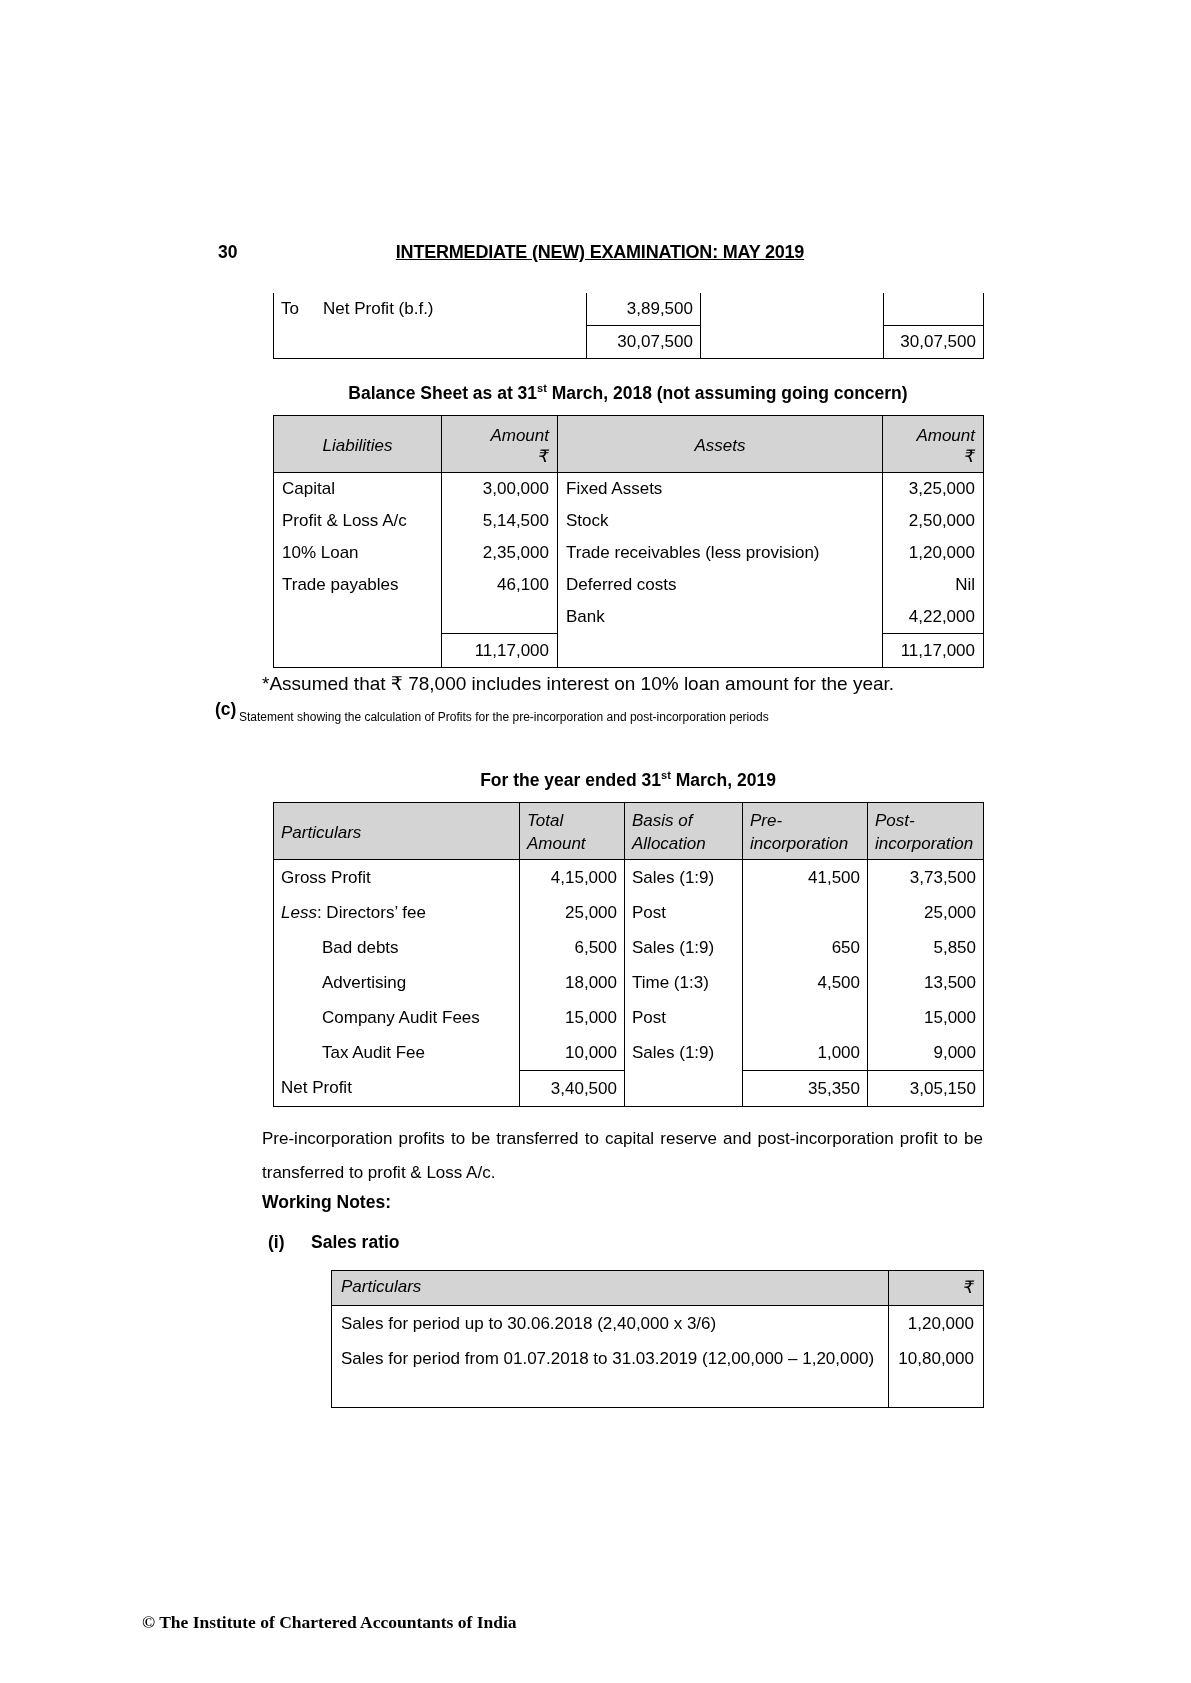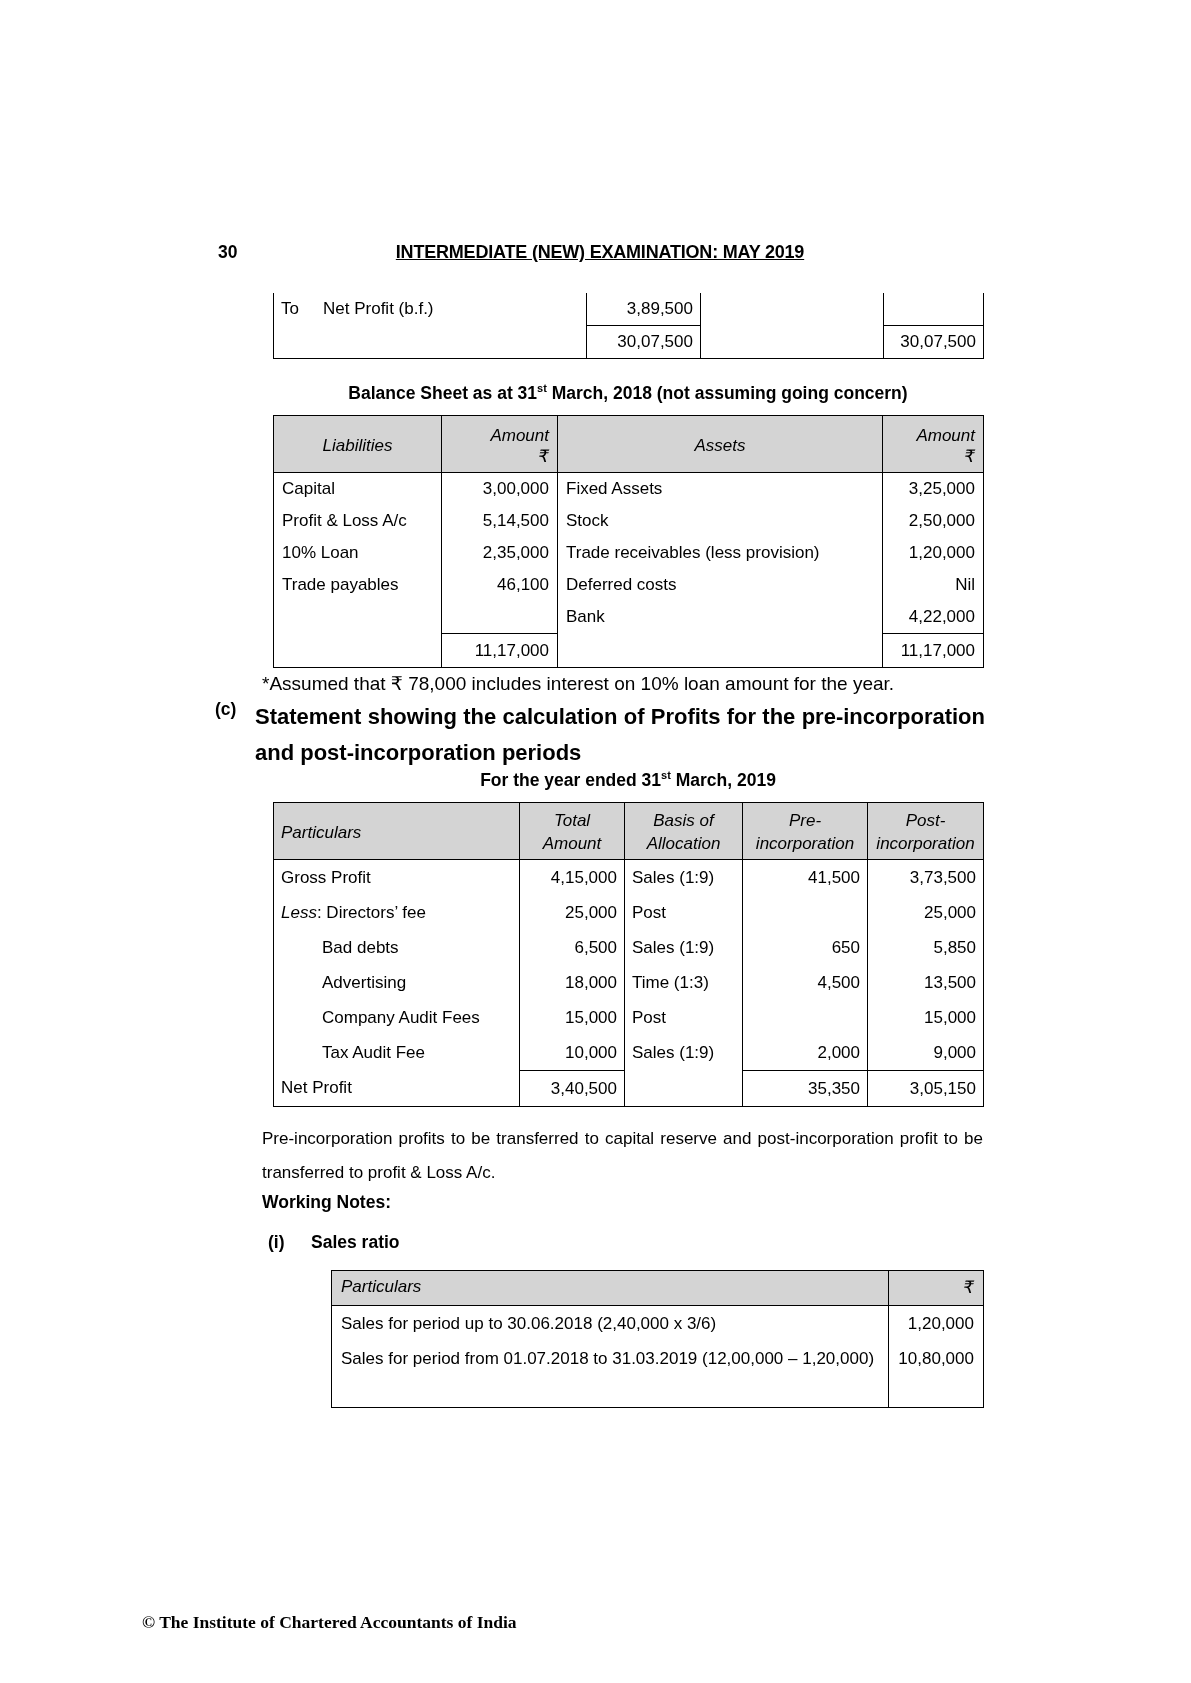--- a/index.html
+++ b/index.html
@@ -39,28 +39,28 @@
   .bsheet .hdrrow .cen{text-align:center;}
   .bsheet .hdrrow .rt{text-align:right;}
   .bsheet tbody td{height:32px;vertical-align:middle;}
   .bsheet tr.total td{height:33px;margin-top:25px;}
   .bsheet tr.total td.tline{border-top:1.5px solid #000;}
 
   
   .footnote{position:absolute;top:672px;left:262px;width:721px;font-size:19px;}
   .sec-c{position:absolute;top:699px;left:215px;width:770px;}
   .sec-c .lbl{position:absolute;left:0;top:0;font-weight:bold;font-size:17.5px;}
-  .sec-c .txt{margin-left:40px;font-weight:bold;font-size:22px;text-align:justify;line-height:36px;}
+  .sec-c .txt{margin-left:24px;font-weight:normal;font-size:12px;text-align:justify;line-height:36px;}
   .subtitle{position:absolute;top:770px;left:215px;width:826px;text-align:center;
             font-weight:bold;font-size:17.5px;}
 
   
   .ptable{position:absolute;top:802px;left:273px;width:710px;border:1.8px solid #000;}
   .ptable td{padding:0 7px;}
-  .ptable .hdrrow td{height:52px;padding-top:4px;text-align:center;line-height:1.35;}
+  .ptable .hdrrow td{height:52px;padding-top:4px;text-align:left;line-height:1.35;}
   .ptable .hdrrow td.first{text-align:left;}
   .ptable tbody td{height:35px;vertical-align:middle;}
   .ptable .indent{padding-left:48px;}
   .ptable .less{font-style:italic;}
   .ptable tr.net td.tline{border-top:1.5px solid #000;}
 
   .para{position:absolute;top:1122px;left:262px;width:721px;text-align:justify;line-height:34px;}
   .wn-head{position:absolute;top:1192px;left:262px;font-weight:bold;font-size:17.5px;}
   .note-i{position:absolute;top:1232px;left:268px;font-weight:bold;font-size:17.5px;}
   .note-i .nlbl{display:inline-block;min-width:43px;}
@@ -233,21 +233,21 @@
         <td class="indent">Company Audit Fees</td>
         <td class="num vline">15,000</td>
         <td class="vline">Post</td>
         <td class="num vline"></td>
         <td class="num vline">15,000</td>
       </tr>
       <tr>
         <td class="indent">Tax Audit Fee</td>
         <td class="num vline">10,000</td>
         <td class="vline">Sales (1:9)</td>
-        <td class="num vline">2,000</td>
+        <td class="num vline">1,000</td>
         <td class="num vline">9,000</td>
       </tr>
       <tr class="net">
         <td>Net Profit</td>
         <td class="num vline tline">3,40,500</td>
         <td class="vline"></td>
         <td class="num vline tline">35,350</td>
         <td class="num vline tline">3,05,150</td>
       </tr>
     </tbody>

